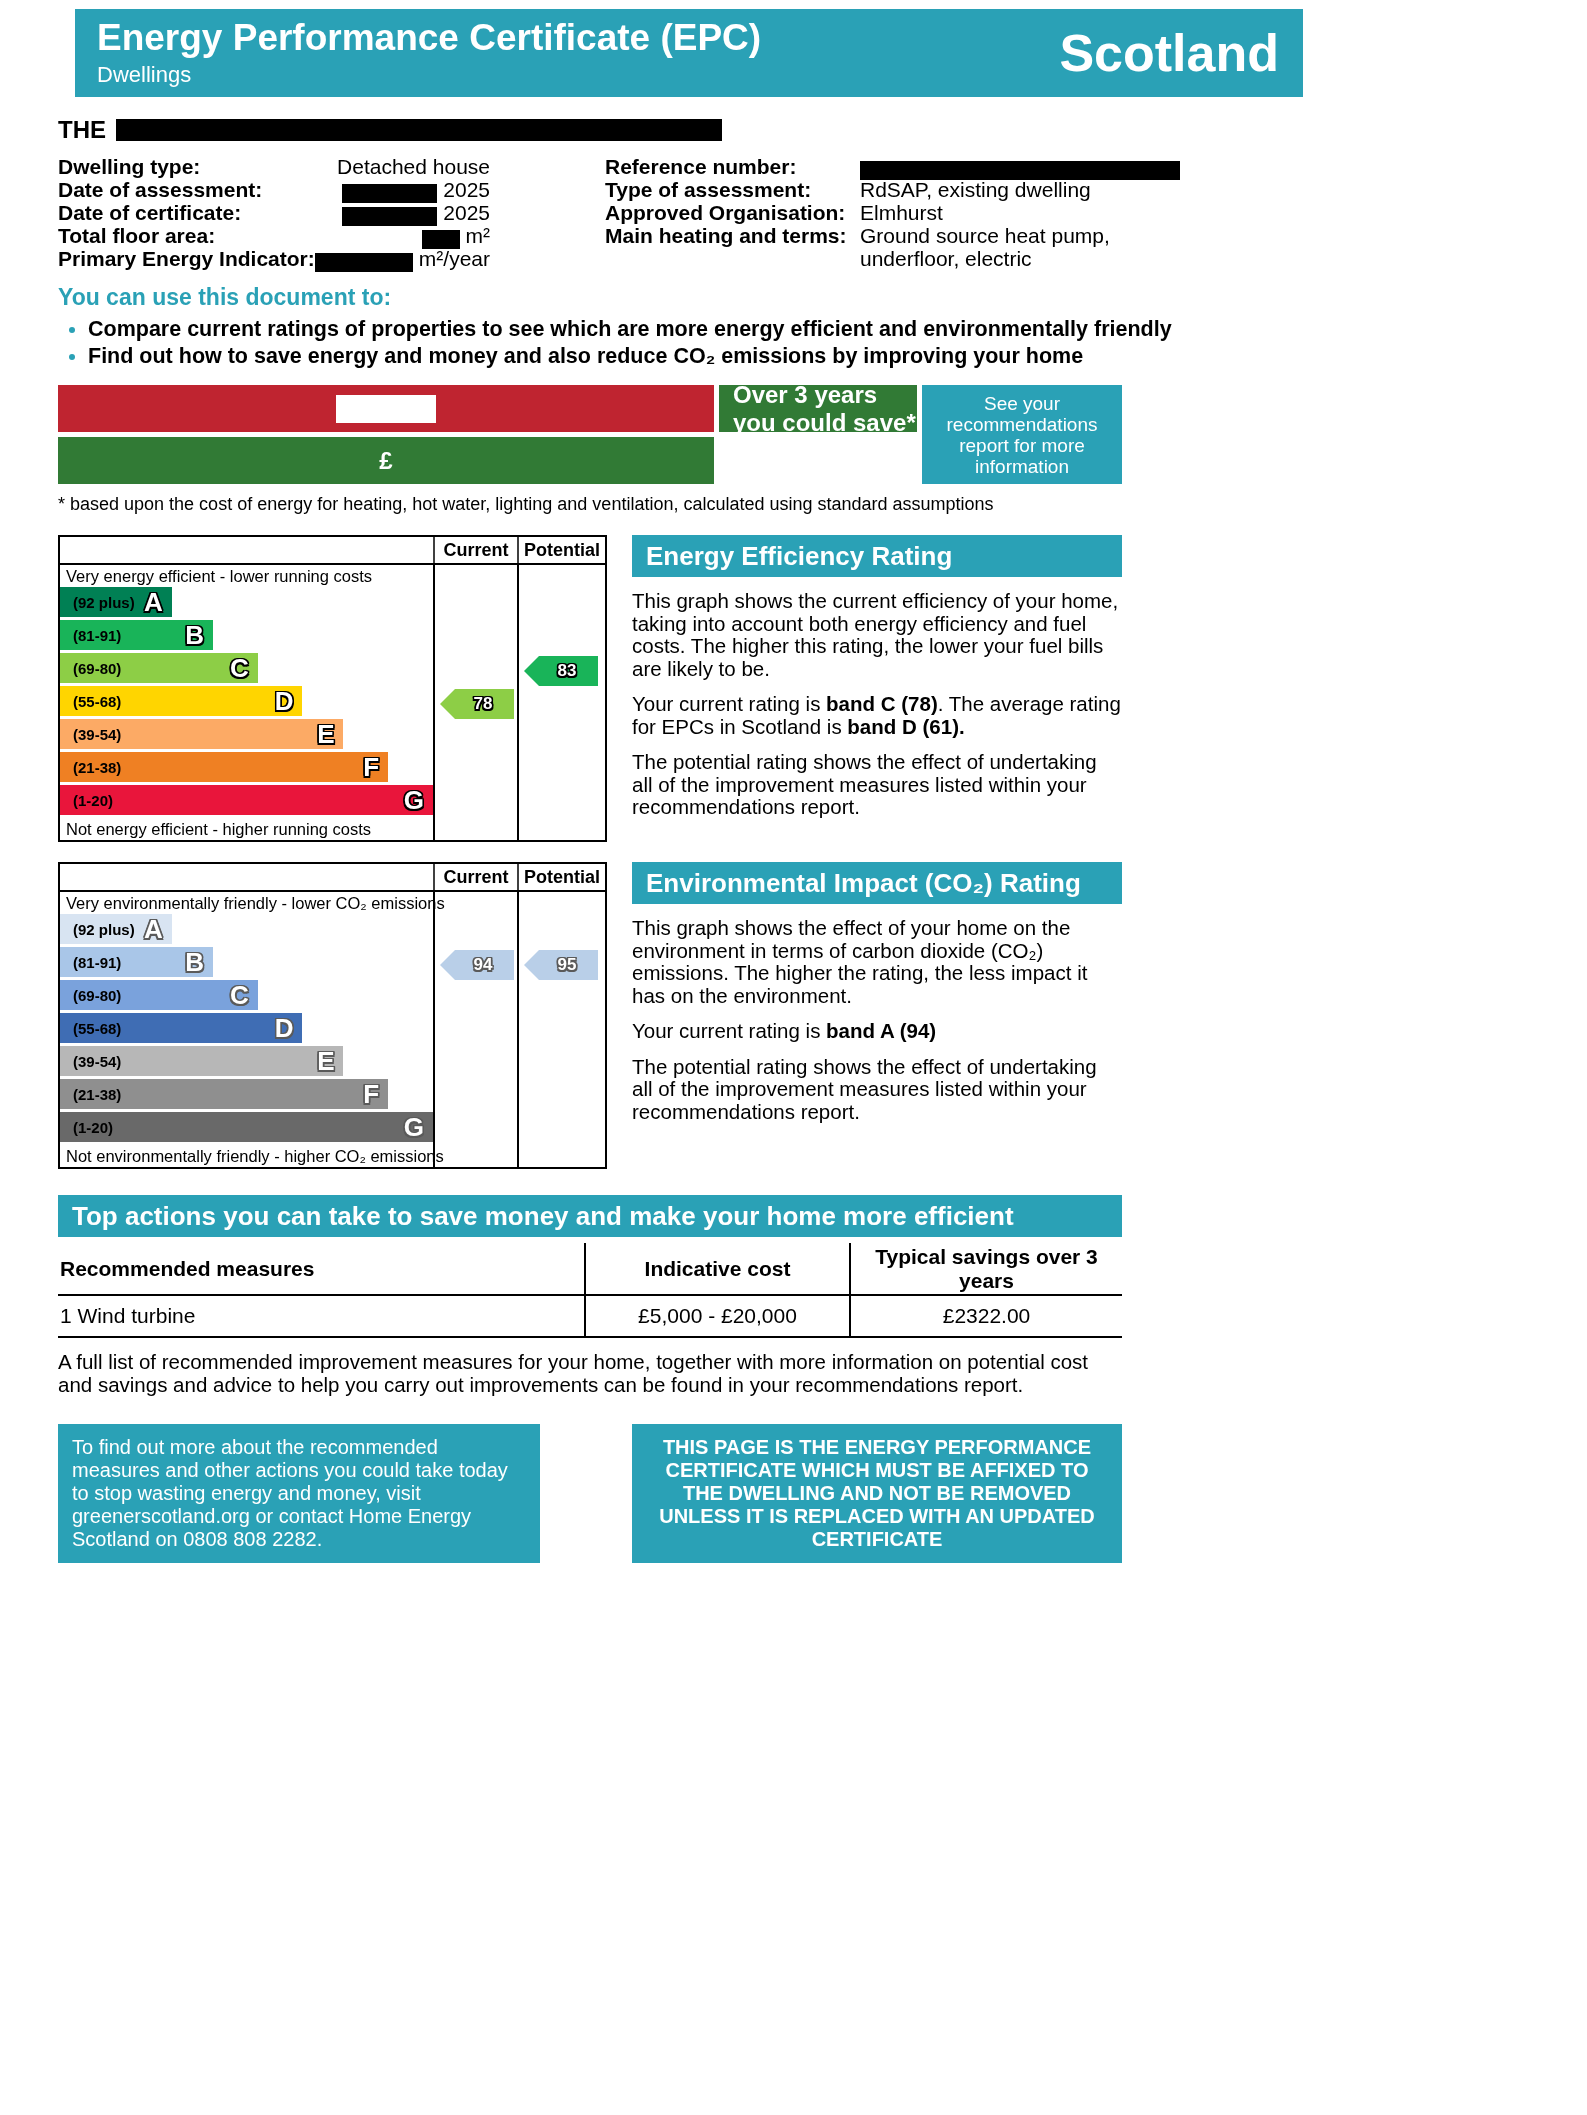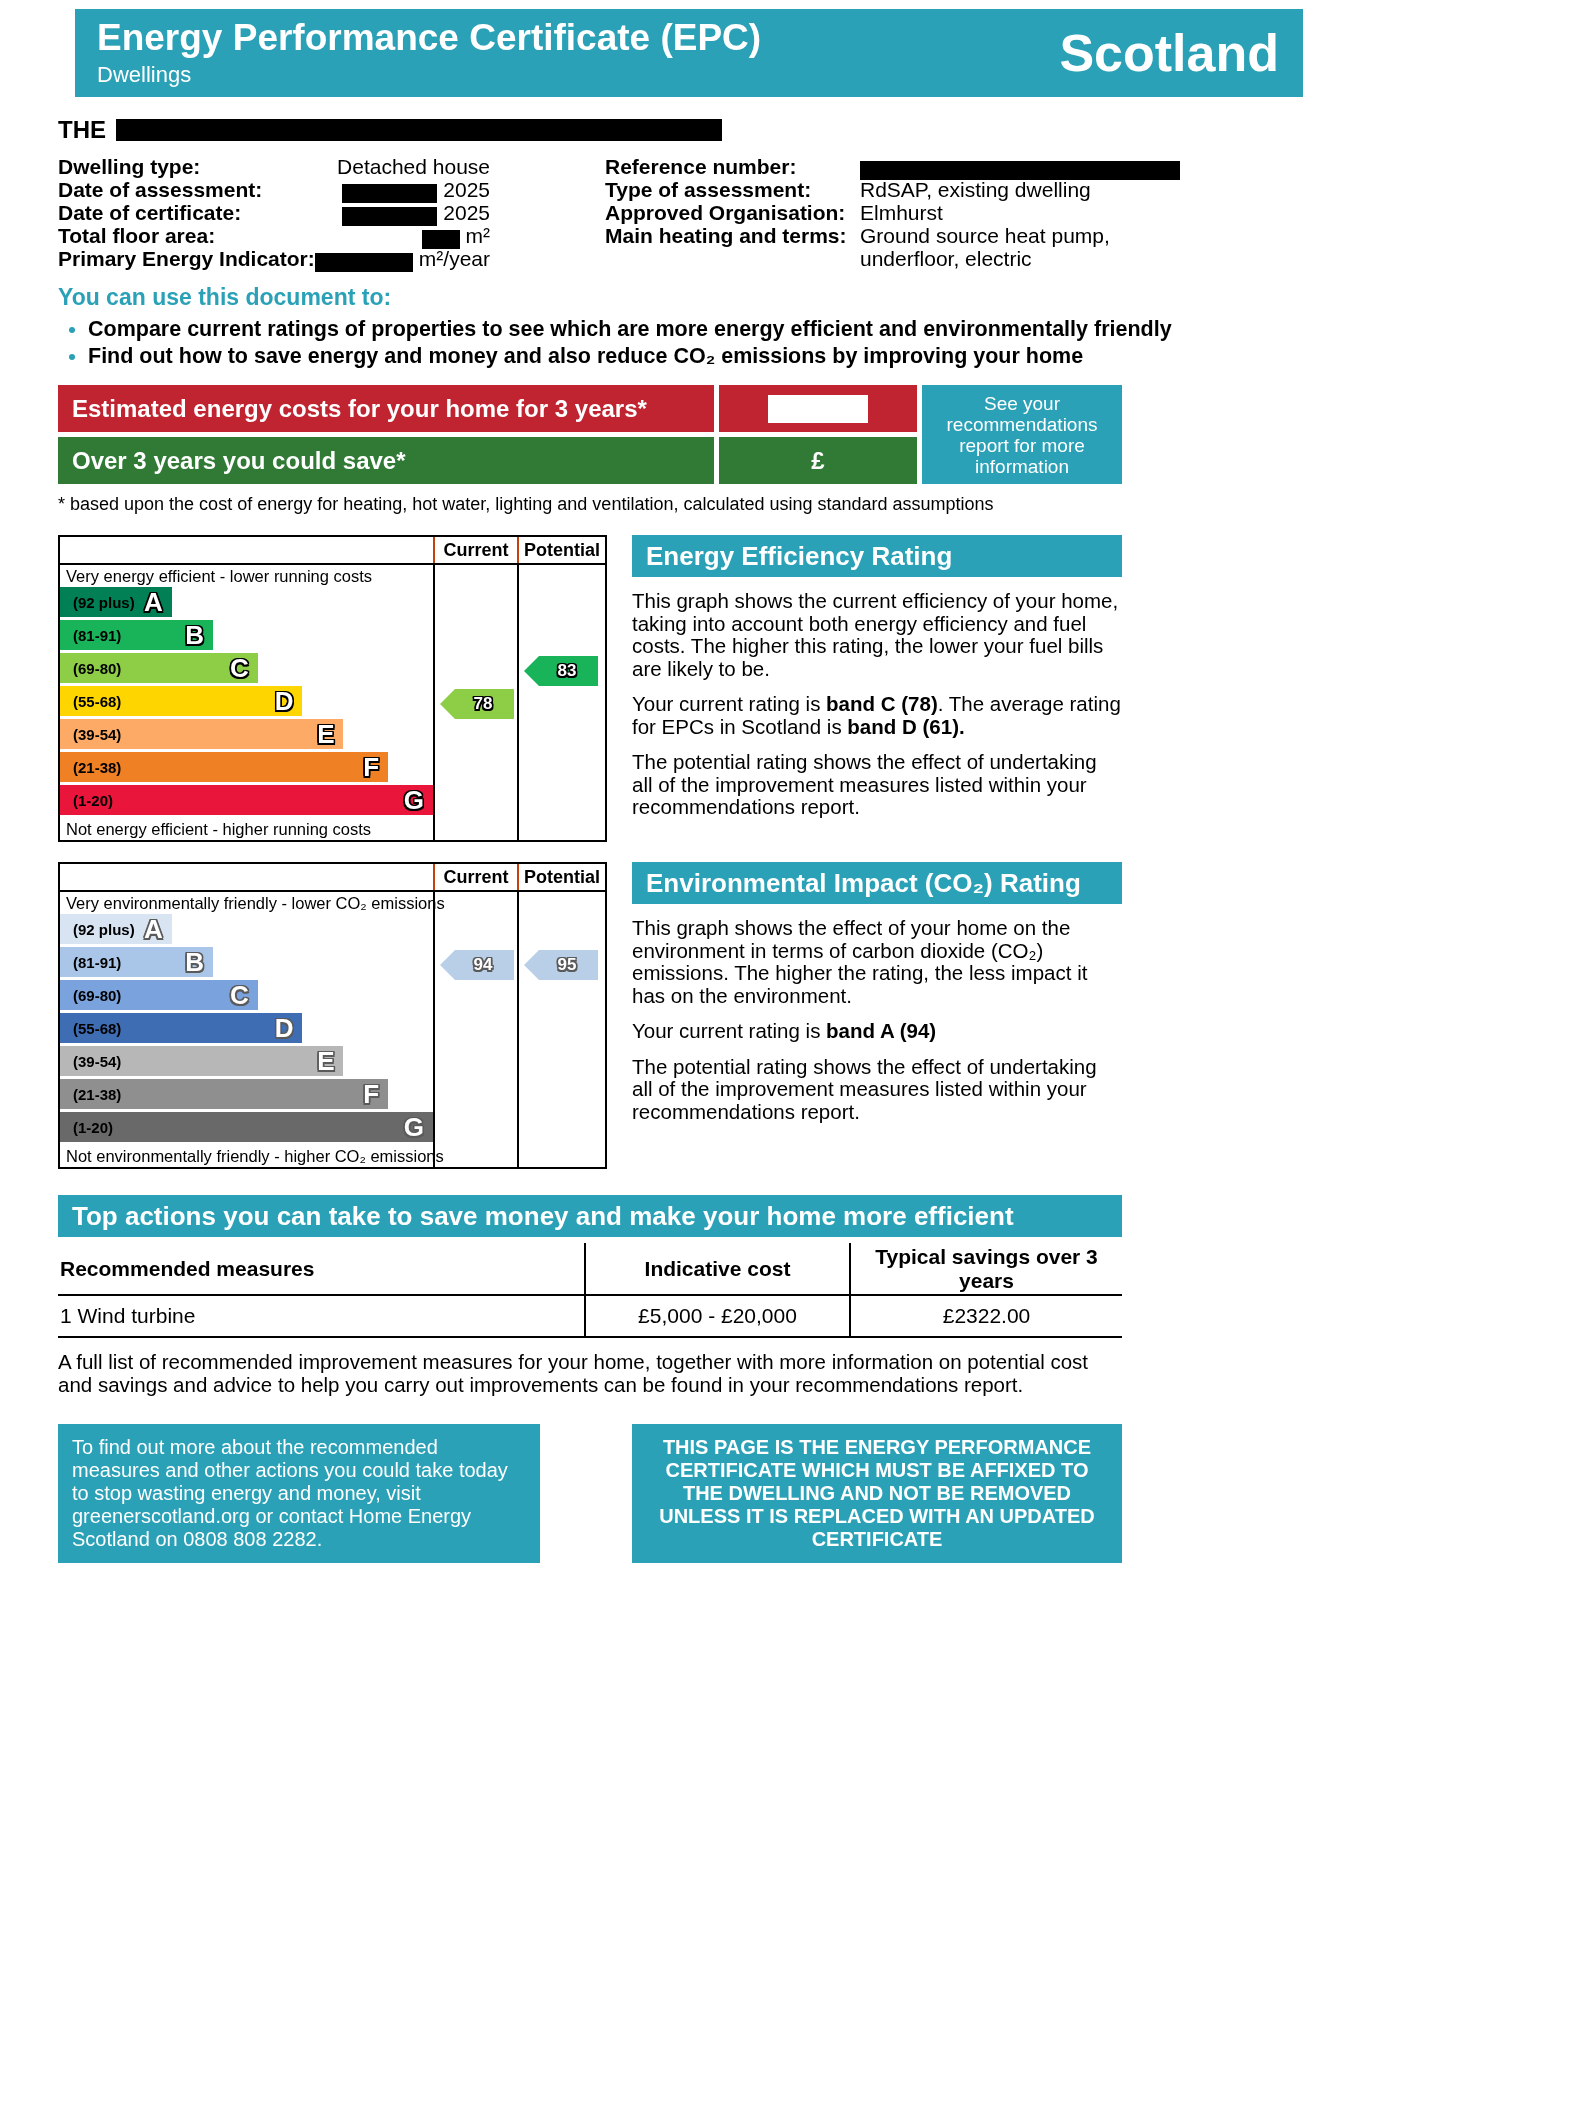--- a/index.html
+++ b/index.html
@@ -63,21 +63,21 @@
   .redact-white { width: 100px; height: 28px; background: #fff; display: inline-block; }
   .footnote { margin-top: 10px; font-size: 18px; }
 
   
   .rating-row { display: flex; }
   .rating-row.energy { margin-top: 20px; }
   .rating-row.environment { margin-top: 20px; }
   .chart-box { width: 549px; border: 2px solid #000; flex: none; background: #fff; }
   .chart-head { display: flex; height: 28px; border-bottom: 2px solid #000; }
   .chart-head-spacer { flex: 1; }
-  .chart-col-head { width: 84px; border-left: 2px solid #c2410c; font-weight: bold; font-size: 18px; display: flex; align-items: center; justify-content: center; }
+  .chart-col-head { width: 84px; border-left: 2px solid #404040; font-weight: bold; font-size: 18px; display: flex; align-items: center; justify-content: center; }
   .chart-col-head.potential { width: 88px; }
   .chart-body { display: flex; position: relative; }
   .chart-bands { flex: 1; min-width: 0; }
   .chart-top-label, .chart-bottom-label { font-size: 16.5px; height: 22px; line-height: 22px; padding-left: 6px; white-space: nowrap; }
   .band-row { height: 30px; margin-bottom: 3px; }
   .band-bar { height: 30px; display: flex; align-items: center; }
   .band-range { font-size: 15px; font-weight: bold; padding-left: 13px; white-space: nowrap; }
   .band-letter { margin-left: auto; padding-right: 9px; font-size: 26px; font-weight: bold; line-height: 1; }
   .chart-col { width: 84px; border-left: 2px solid #000; position: relative; }
   .chart-col.potential { width: 88px; }
@@ -188,21 +188,20 @@
   </section>
 
   <div class="usage-heading">You can use this document to:</div>
   <ul class="usage-list">
       <li>Compare current ratings of properties to see which are more energy efficient and environmentally friendly</li>
       <li>Find out how to save energy and money and also reduce CO₂ emissions by improving your home</li>
     </ul>
 
   <section class="costs">
     <div class="costs-grid">
-      <div class="cost-label cost-red">Estimated energy costs for your home for 3 years*</div>
       <div class="cost-value cost-red">
         <span class="redact-white"></span>
       </div>
       <div class="cost-note">See your recommendations report for more information</div>
       <div class="cost-label cost-green">Over 3 years you could save*</div>
       <div class="cost-value cost-green">£</div>
     </div>
     <div class="footnote">* based upon the cost of energy for heating, hot water, lighting and ventilation, calculated using standard assumptions</div>
   </section>
 

